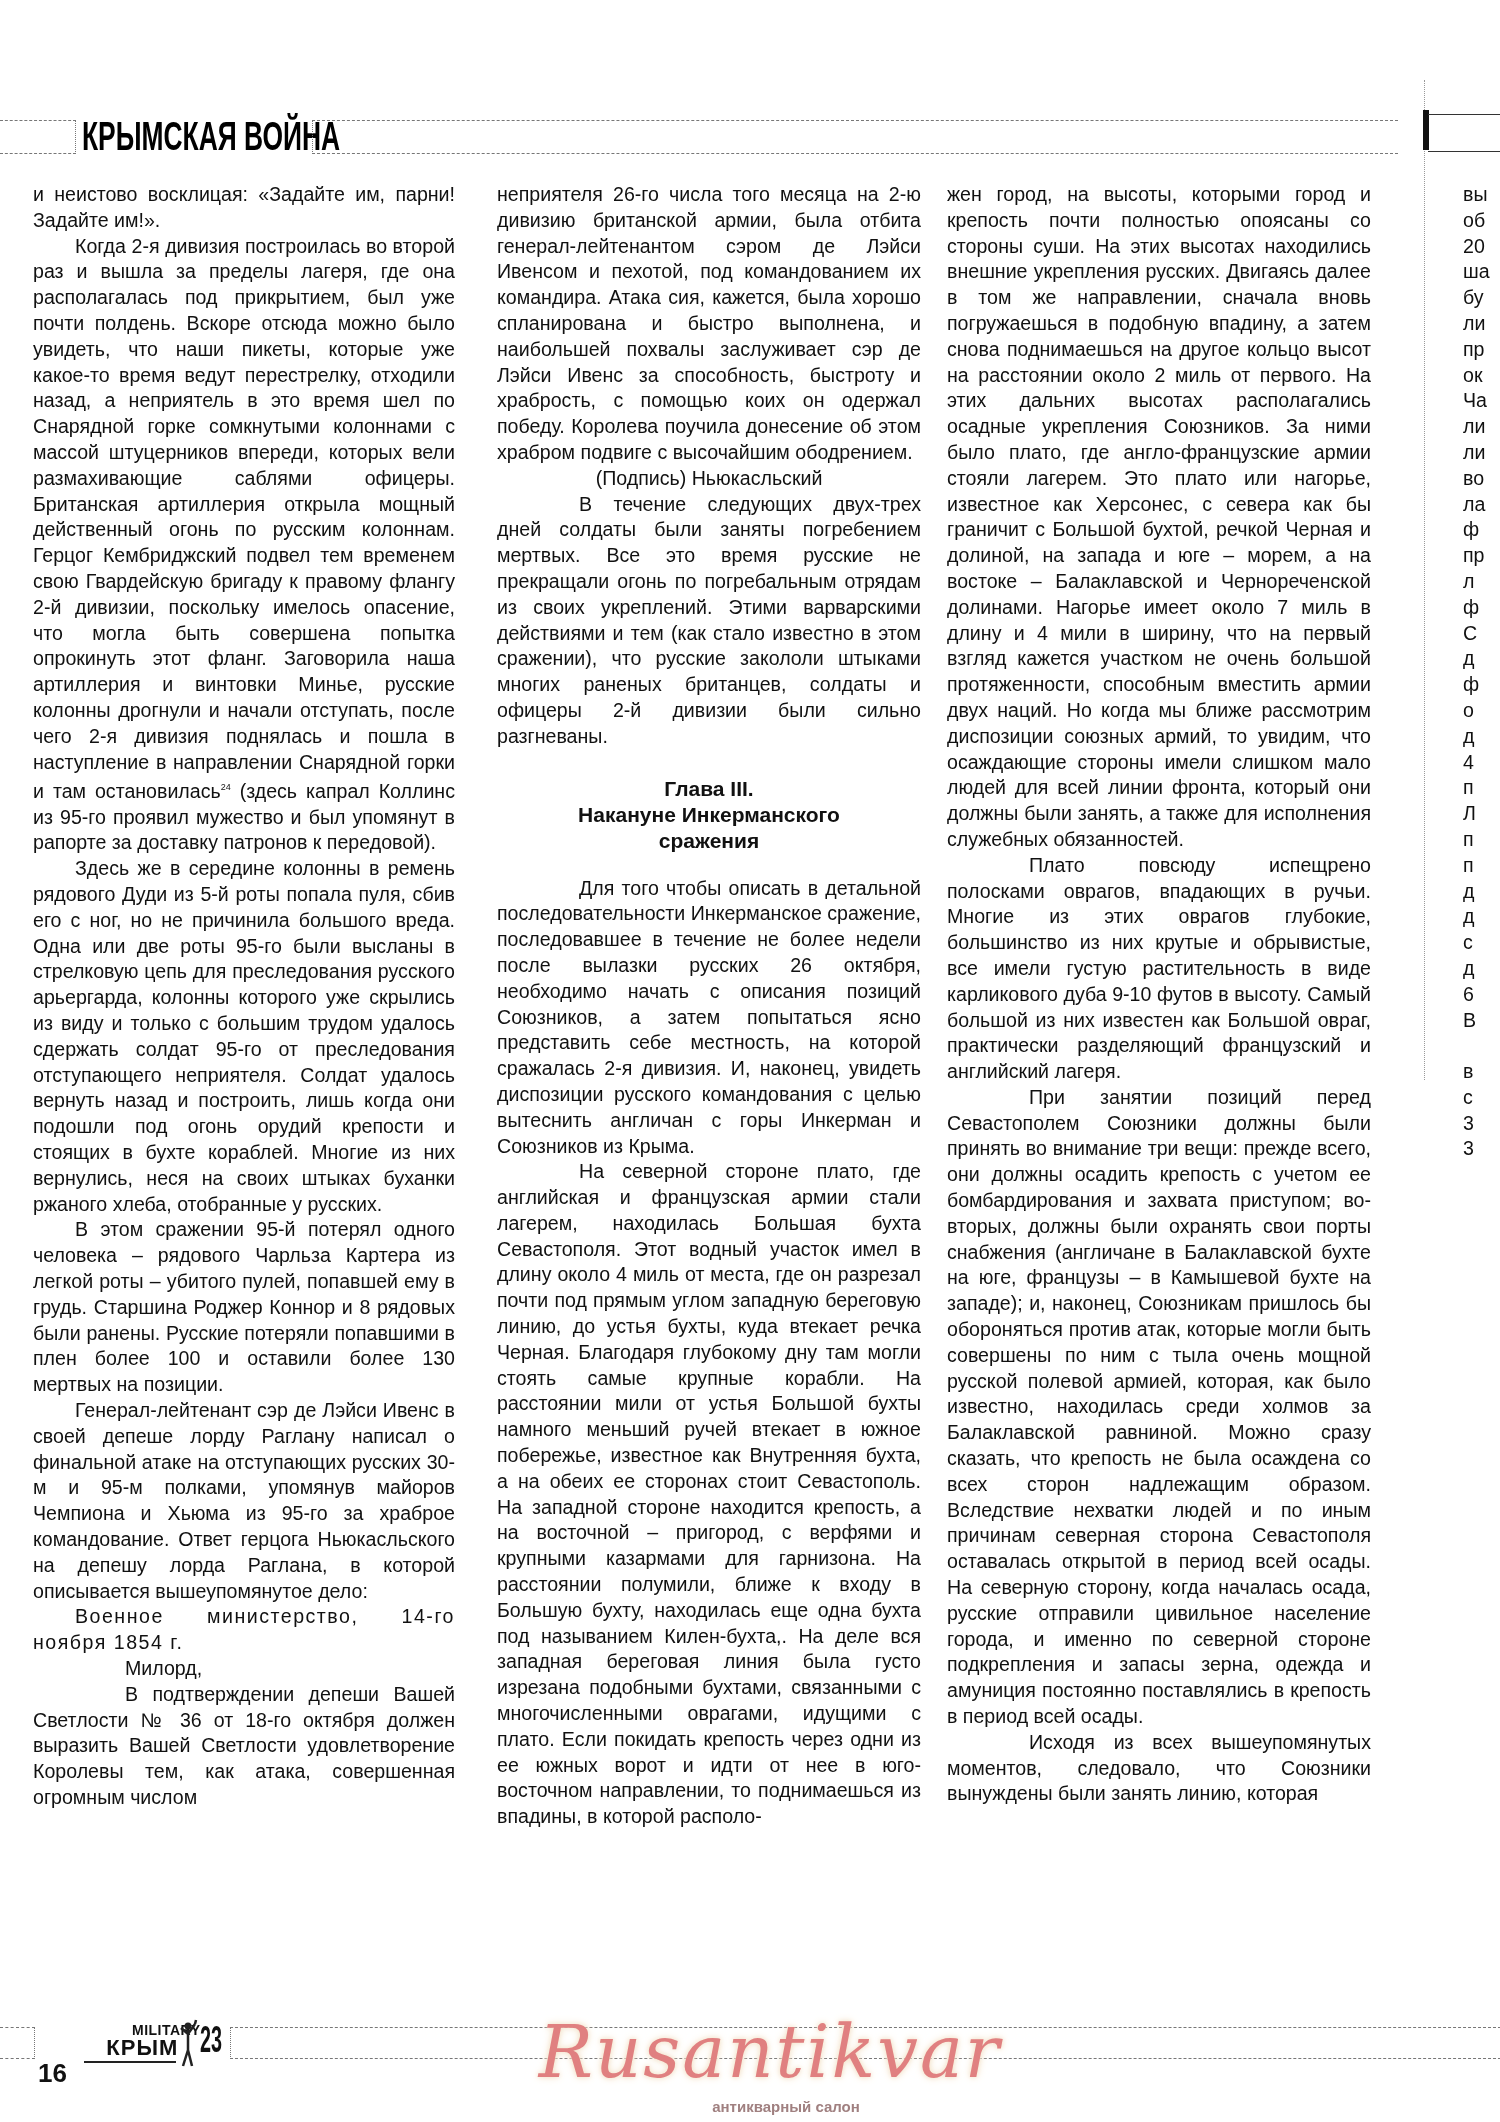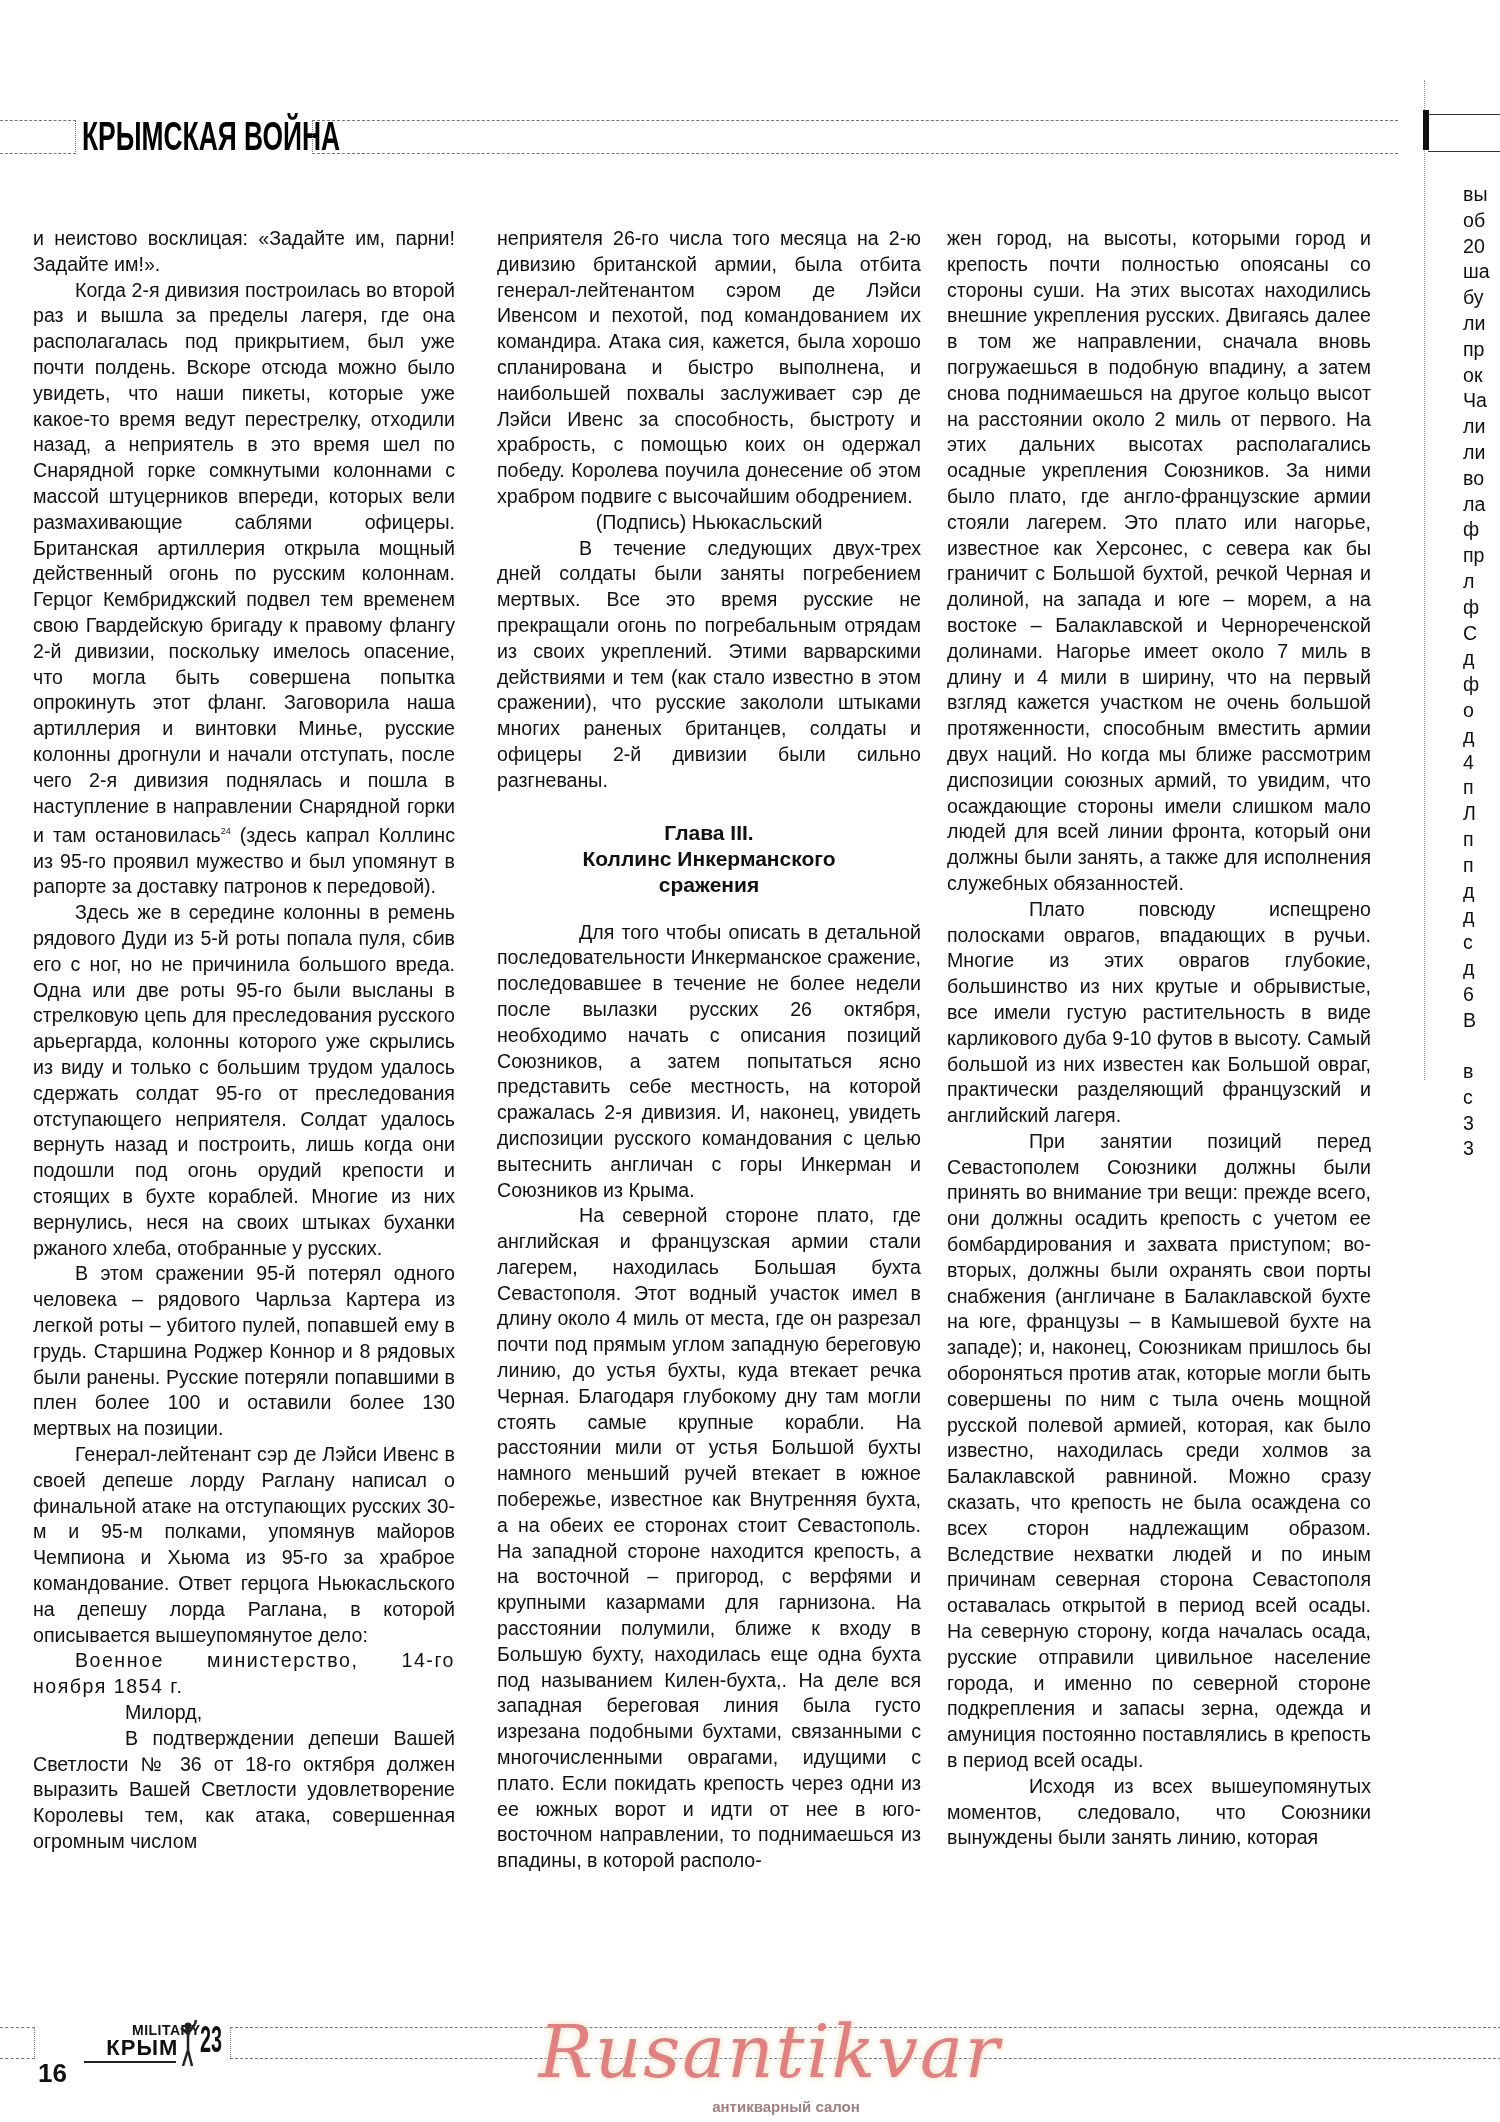--- a/index.html
+++ b/index.html
@@ -13,21 +13,21 @@
   .edge-bar { position:absolute; left:1423px; top:110px; width:6px; height:40px; background:#111; }
   .edge-line { position:absolute; left:1424px; top:80px; width:1px; height:1000px; border-left:1px dotted #999; }
   .edge-box { position:absolute; left:1428px; top:114px; width:72px; height:36px; border-top:1px solid #333; border-bottom:1px solid #333; }
 
   
   .col { position:absolute; top:182px; font-size:19.6px; line-height:25.8px; text-align:justify; }
   .col1 { left:33px; width:422px; }
   .col2 { left:497px; width:424px; }
   .col3 { left:947px; width:424px; }
   .col p { margin:0; text-indent:42px; }
-  .col p.noind { text-indent:0;margin-top:44px; }
+  .col p.noind { text-indent:0; }
   .col p.bigind { text-indent:82px; }
   .col p.center { text-align:center; text-indent:0; }
   .col p.dateline { text-indent:42px; letter-spacing:1.5px; }
   .col p.salute { text-indent:92px; }
   .col sup { font-size:9px; }
   .chapter { margin:26px 0 22px 0; text-align:center; font-weight:bold; font-size:21px; line-height:26px; }
 
   
   .col4 { position:absolute; left:1463px; top:182px; width:60px; font-size:19.6px; line-height:25.8px; white-space:nowrap; overflow:hidden; }
   .col4 div { height:25.8px; }
@@ -69,21 +69,21 @@
   <p class="salute">Милорд,</p>
   <p class="salute">В подтверждении депеши Вашей Светлости № 36 от 18-го октября должен выразить Вашей Светлости удовлетворение Королевы тем, как атака, совершенная огромным числом</p>
 </div>
 
 <div class="col col2">
   <p class="noind">неприятеля 26-го числа того месяца на 2-ю дивизию британской армии, была отбита генерал-лейтенантом сэром де Лэйси Ивенсом и пехотой, под командованием их командира. Атака сия, кажется, была хорошо спланирована и быстро выполнена, и наибольшей похвалы заслуживает сэр де Лэйси Ивенс за способность, быстроту и храбрость, с помощью коих он одержал победу. Королева поучила донесение об этом храбром подвиге с высочайшим ободрением.</p>
   <p class="center">(Подпись) Ньюкасльский</p>
   <p class="bigind">В течение следующих двух-трех дней солдаты были заняты погребением мертвых. Все это время русские не прекращали огонь по погребальным отрядам из своих укреплений. Этими варварскими действиями и тем (как стало известно в этом сражении), что русские закололи штыками многих раненых британцев, солдаты и офицеры 2-й дивизии были сильно разгневаны.</p>
   <div class="chapter">
     <div>Глава III.</div>
-    <div>Коллинс Инкерманского</div>
+    <div>Накануне Инкерманского</div>
     <div>сражения</div>
   </div>
   <p class="bigind">Для того чтобы описать в детальной последовательности Инкерманское сражение, последовавшее в течение не более недели после вылазки русских 26 октября, необходимо начать с описания позиций Союзников, а затем попытаться ясно представить себе местность, на которой сражалась 2-я дивизия. И, наконец, увидеть диспозиции русского командования с целью вытеснить англичан с горы Инкерман и Союзников из Крыма.</p>
   <p class="bigind">На северной стороне плато, где английская и французская армии стали лагерем, находилась Большая бухта Севастополя. Этот водный участок имел в длину около 4 миль от места, где он разрезал почти под прямым углом западную береговую линию, до устья бухты, куда втекает речка Черная. Благодаря глубокому дну там могли стоять самые крупные корабли. На расстоянии мили от устья Большой бухты намного меньший ручей втекает в южное побережье, известное как Внутренняя бухта, а на обеих ее сторонах стоит Севастополь. На западной стороне находится крепость, а на восточной – пригород, с верфями и крупными казармами для гарнизона. На расстоянии полумили, ближе к входу в Большую бухту, находилась еще одна бухта под называнием Килен-бухта,. На деле вся западная береговая линия была густо изрезана подобными бухтами, связанными с многочисленными оврагами, идущими с плато. Если покидать крепость через одни из ее южных ворот и идти от нее в юго-восточном направлении, то поднимаешься из впадины, в которой располо-</p>
 </div>
 
 <div class="col col3">
   <p class="noind">жен город, на высоты, которыми город и крепость почти полностью опоясаны со стороны суши. На этих высотах находились внешние укрепления русских. Двигаясь далее в том же направлении, сначала вновь погружаешься в подобную впадину, а затем снова поднимаешься на другое кольцо высот на расстоянии около 2 миль от первого. На этих дальних высотах располагались осадные укрепления Союзников. За ними было плато, где англо-французские армии стояли лагерем. Это плато или нагорье, известное как Херсонес, с севера как бы граничит с Большой бухтой, речкой Черная и долиной, на запада и юге – морем, а на востоке – Балаклавской и Чернореченской долинами. Нагорье имеет около 7 миль в длину и 4 мили в ширину, что на первый взгляд кажется участком не очень большой протяженности, способным вместить армии двух наций. Но когда мы ближе рассмотрим диспозиции союзных армий, то увидим, что осаждающие стороны имели слишком мало людей для всей линии фронта, который они должны были занять, а также для исполнения служебных обязанностей.</p>
   <p class="bigind">Плато повсюду испещрено полосками оврагов, впадающих в ручьи. Многие из этих оврагов глубокие, большинство из них крутые и обрывистые, все имели густую растительность в виде карликового дуба 9-10 футов в высоту. Самый большой из них известен как Большой овраг, практически разделяющий французский и английский лагеря.</p>
   <p class="bigind">При занятии позиций перед Севастополем Союзники должны были принять во внимание три вещи: прежде всего, они должны осадить крепость с учетом ее бомбардирования и захвата приступом; во-вторых, должны были охранять свои порты снабжения (англичане в Балаклавской бухте на юге, французы – в Камышевой бухте на западе); и, наконец, Союзникам пришлось бы обороняться против атак, которые могли быть совершены по ним с тыла очень мощной русской полевой армией, которая, как было известно, находилась среди холмов за Балаклавской равниной. Можно сразу сказать, что крепость не была осаждена со всех сторон надлежащим образом. Вследствие нехватки людей и по иным причинам северная сторона Севастополя оставалась открытой в период всей осады. На северную сторону, когда началась осада, русские отправили цивильное население города, и именно по северной стороне подкрепления и запасы зерна, одежда и амуниция постоянно поставлялись в крепость в период всей осады.</p>

